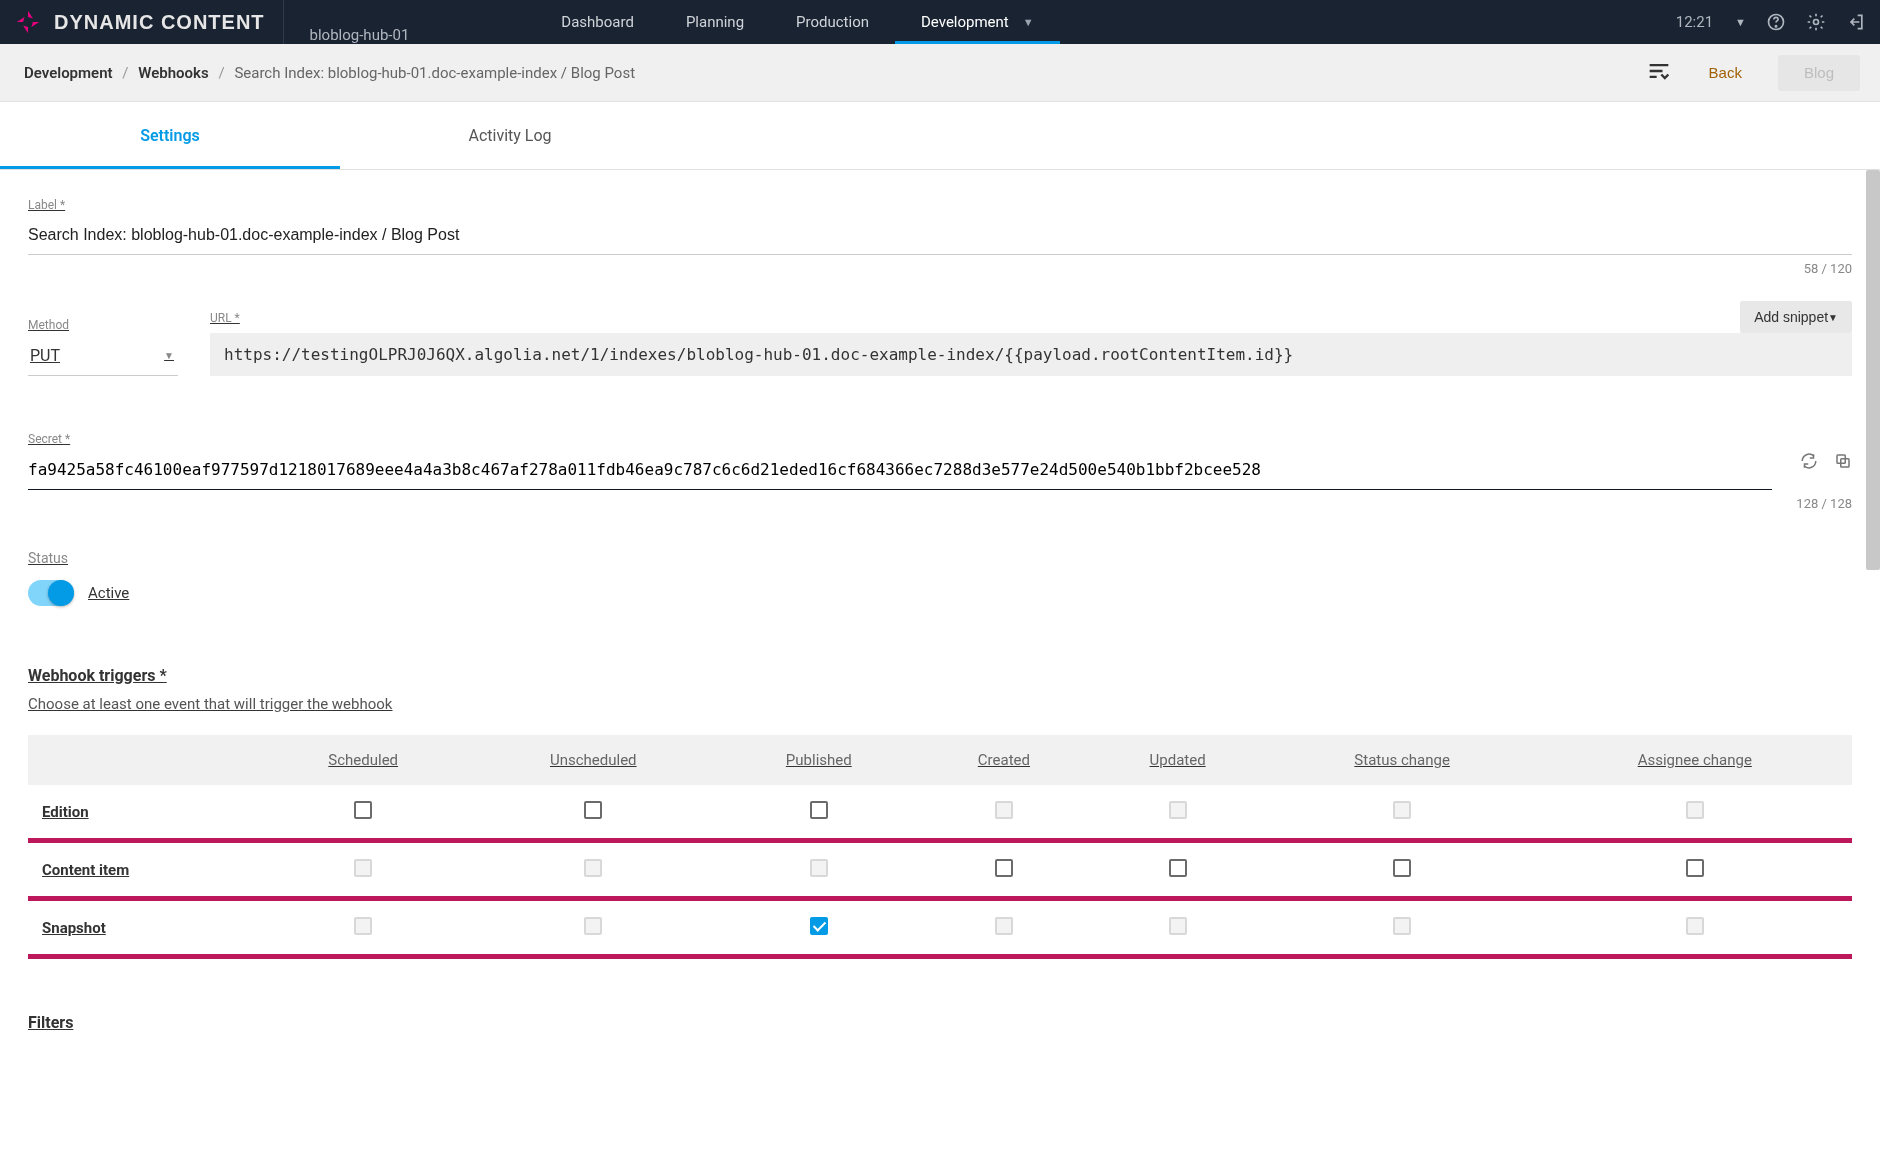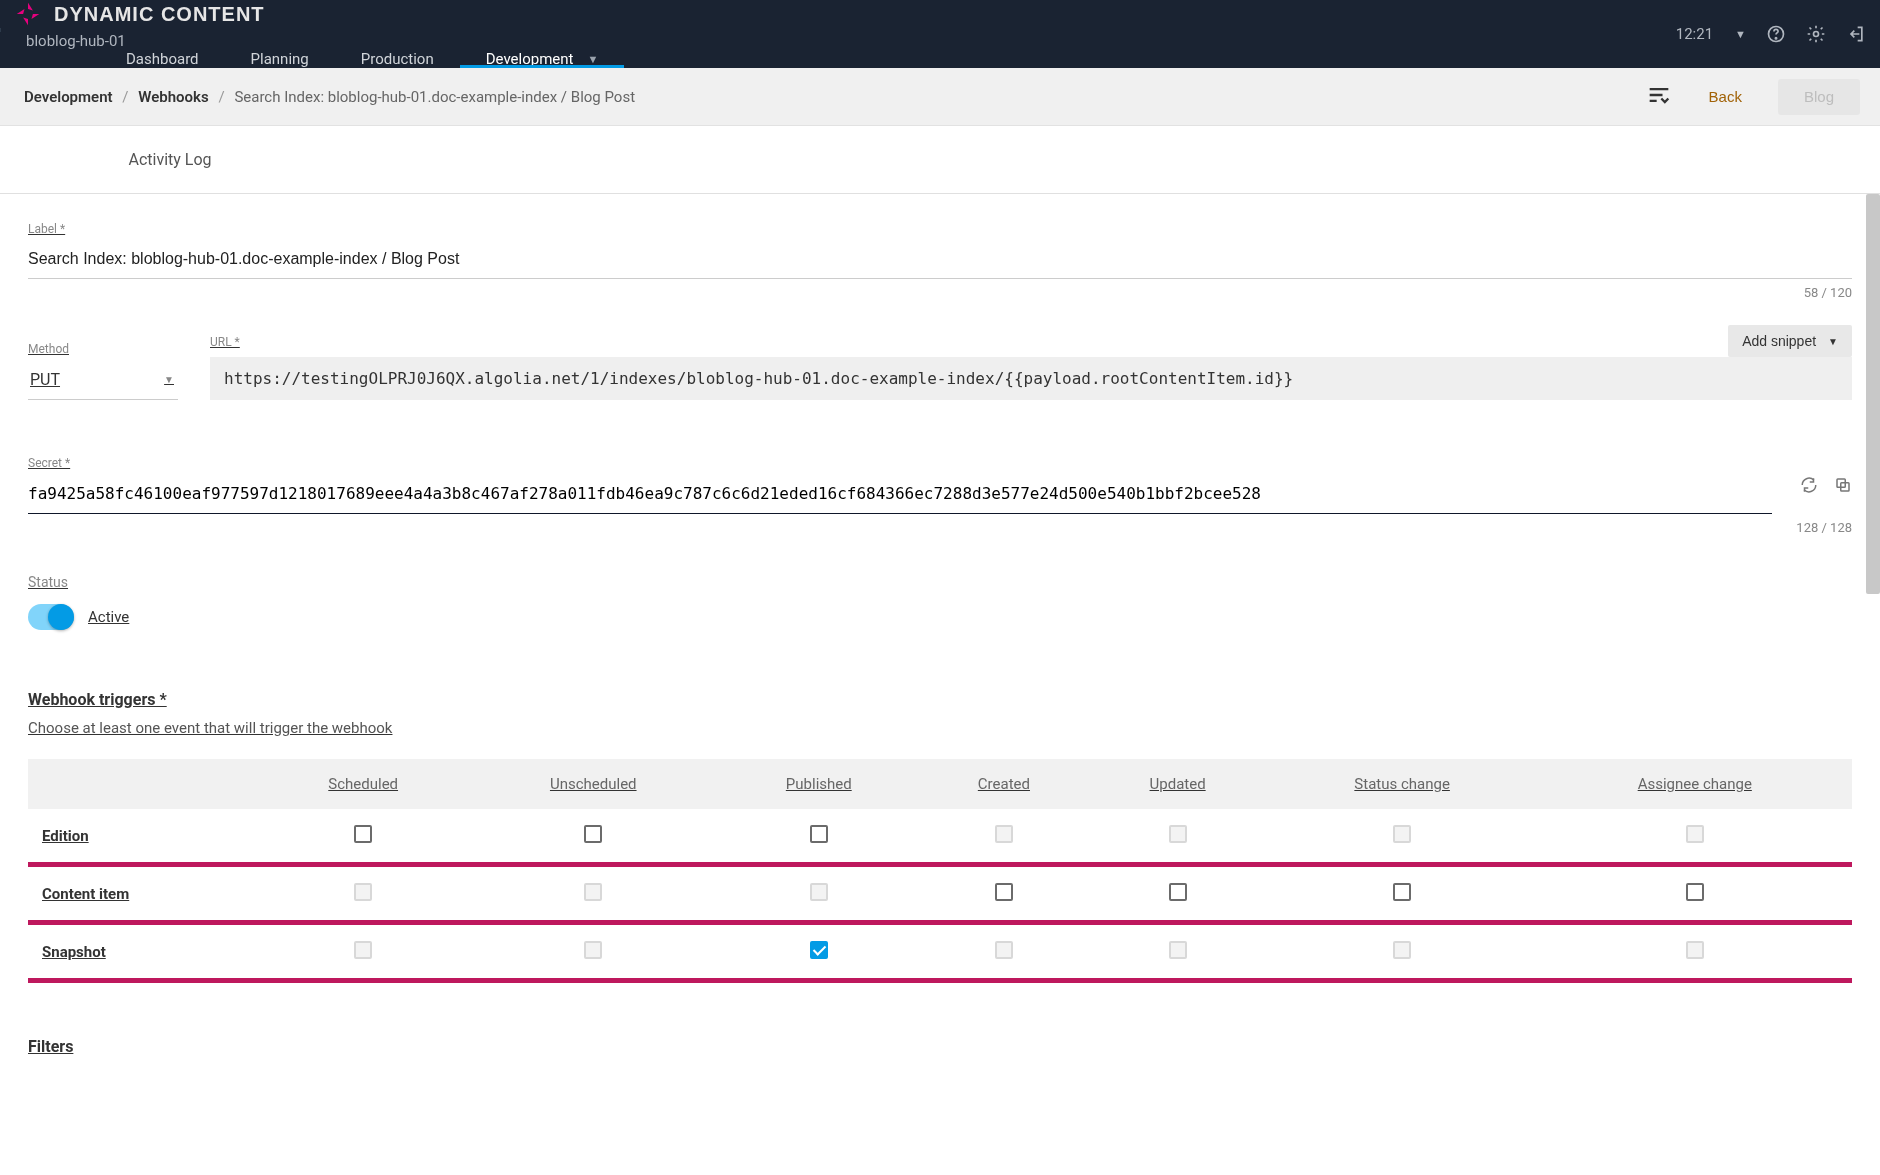--- a/index.html
+++ b/index.html
@@ -8,27 +8,26 @@
   font-size: 14px;
   color: #333;
   background: #fff;
   width: 1880px;
   height: 1175px;
   overflow: hidden;
 }
 
 
 .top-header {
-  height: 68px;
+  height: 44px;
   background: #1a2332;
   display: flex;
-  align-items: flex-start;
+  align-items: flex-end;
   color: #ccc;
   position: relative;
-  flex-direction: column;
 }
 .logo-area {
   display: flex;
   align-items: center;
   padding: 0 18px 0 14px;
   height: 100%;
 }
 .logo-swirl {
   width: 28px; height: 28px;
   margin-right: 12px;
@@ -175,21 +174,21 @@
   position:absolute; right:0; margin-top:6px;
   font-size:13px; color:#888;
 }
 .row-method-url {
   display:flex; gap:32px; align-items:flex-end; position:relative;
 }
 .add-snippet {
   position:absolute; right:0; top:-10px;
   background:#e8e8e8; border:none; height:32px;
   padding:0 14px; font-size:14px; color:#333;
-  display:flex; align-items:center; gap:12px; cursor:pointer;
+  display:flex; align-items:center; gap:0; cursor:pointer;
   border-radius:2px;
 }
 .method-block { width:150px; }
 .method-select {
   display:flex; align-items:center; justify-content:space-between;
   border-bottom:1px solid #ccc; padding:6px 4px 10px 2px;
   font-size:16px; cursor:pointer;
 }
 .url-block { flex:1; }
 .url-input {
@@ -332,20 +331,23 @@
           <path d="M4 7h16M4 12h11M4 17h6"></path>
           <path d="M17 15l3 3 3-3" transform="translate(-3,0)"></path>
         </svg>
     </span>
     <button class="btn btn-back">Back</button>
     <button class="btn btn-save" disabled="">Blog</button>
   </div>
 </div>
 
 <div class="page-tabs">
+  <div class="page-tab active">
+      <span>Settings</span>
+    </div>
   <div class="page-tab">
       <span>Activity Log</span>
     </div>
 </div>
 
 <div class="content-wrap">
   <div class="fake-scroll"></div>
   <div class="content">
 
     <div class="field">

